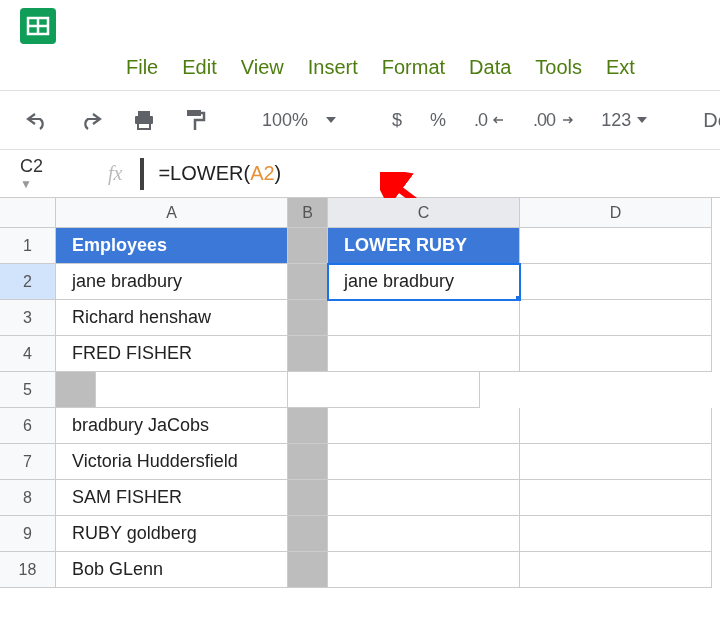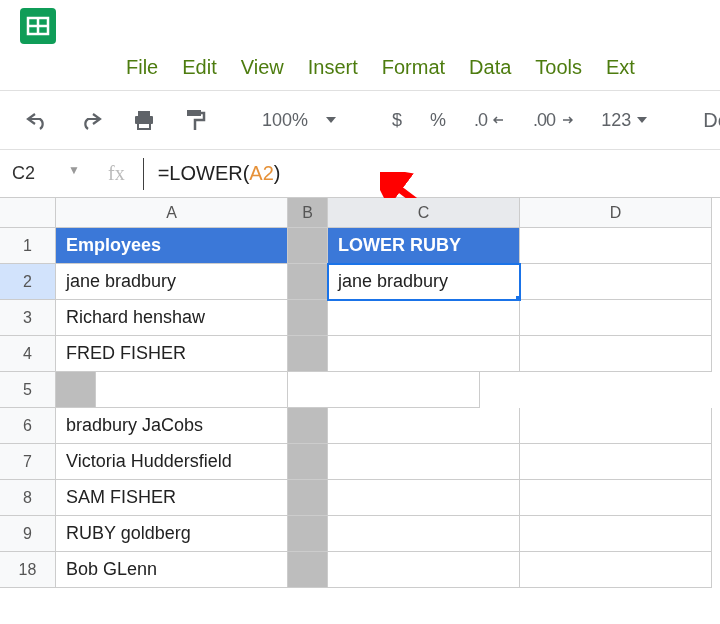--- a/index.html
+++ b/index.html
@@ -18,38 +18,38 @@
     .menubar span { font-size: 20px; color: #4d7c0f; cursor:pointer; }
 
     
     .toolbar { display: flex; align-items: center; border-top: 1px solid #e0e0e0; border-bottom: 1px solid #e0e0e0; height: 60px; padding: 0 14px; gap: 8px; }
     .toolbar .sep { width:1px; height:32px; background:#e0e0e0; margin:0 10px;}
     .toolbar .item { color:#5f6368; font-size:18px; padding: 6px 10px; cursor:pointer; display:flex;align-items:center;gap:4px;}
     .toolbar svg { display:block; }
 
     
     .formula-bar { display: flex; align-items: center; height: 48px; border-bottom: 1px solid #ccc; }
-    .name-box { width: 90px; padding-left: 12px; font-size: 18px; color: #333; display:flex; align-items:flex-start; justify-content:space-between; padding-right:10px;}
+    .name-box { width: 90px; padding-left: 20px; font-size: 18px; color: #333; display:flex; align-items:flex-start; justify-content:space-between; padding-right:10px;flex-direction:column;}
     .name-box .darrow { color:#999; font-size:12px;}
-    .fx-label { color:#bbb; font-size:20px; font-family: 'Times New Roman', serif; border-right:1px solid #404040; padding:0 18px; height:32px; display:flex;align-items:center;}
+    .fx-label { font-style: italic; color:#bbb; font-size:20px; font-family: 'Times New Roman', serif; border-right:4px solid #404040; padding:0 18px; height:32px; display:flex;align-items:center;}
     .formula-input { padding-left: 14px; font-size: 20px; font-family: Arial; color:#222; }
     .formula-input .fn { }
     .formula-input .ref { color:#e69138; }
 
     
     .arrow { position:absolute; top: 172px; left: 380px; pointer-events:none; }
 
     
     .grid { position:relative; }
     .colheaders { display:flex; height:30px;}
     .corner { width:56px; background:#f8f9fa; border-right:1px solid #ccc; border-bottom:1px solid #ccc;}
     .colhead { background:#f8f9fa; border-right:1px solid #ccc; border-bottom:1px solid #ccc; display:flex;align-items:center;justify-content:center;color:#555;font-size:16px;}
     .row { display:flex; height:36px; }
     .rowhead { width:56px; background:#f8f9fa; border-right:1px solid #ccc; border-bottom:1px solid #ccc; display:flex;align-items:center;justify-content:center;color:#555;font-size:16px;}
-    .cell { border-right:1px solid #ccc; border-bottom:1px solid #ccc; padding:0 10px; display:flex;align-items:center;font-size:18px; color:#222; overflow:hidden; white-space:nowrap;}
+    .cell { border-right:1px solid #ccc; border-bottom:1px solid #ccc; padding:0 16px; display:flex;align-items:center;font-size:18px; color:#222; overflow:hidden; white-space:nowrap;}
     .colA { width:232px; }
     .colB { width:40px; background:#bdbdbd; }
     .colC { width:192px; }
     .colD { width:192px; }
     .hdr-row .cell { background:#3b78d8; color:#fff; font-weight:bold;}
     .hdr-row .colB { background:#bdbdbd;}
     .active-cell { outline:2px solid #1a73e8; outline-offset:-1px; position:relative;}
     .active-cell::after{content:'';position:absolute;right:-4px;bottom:-4px;width:7px;height:7px;background:#1a73e8;}
     .rowhead.sel, .colhead.sel { background:#e8eaed;}
     .rowhead.sel2 { background:#d2e3fc;}

